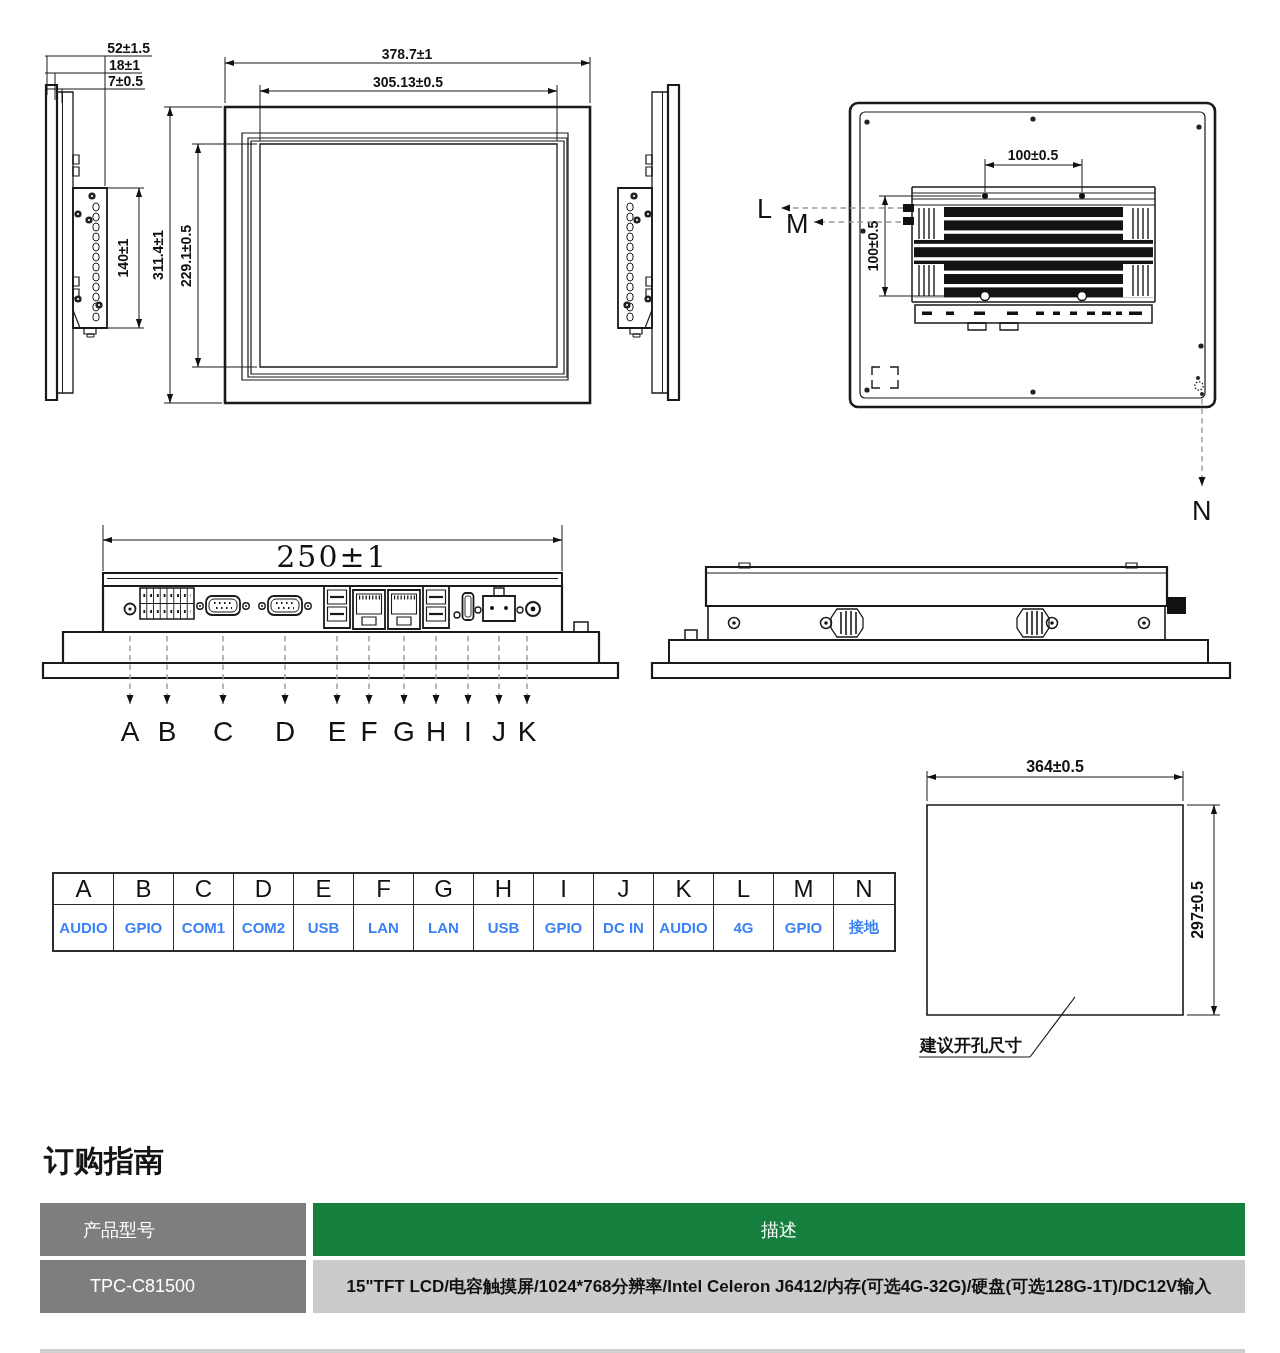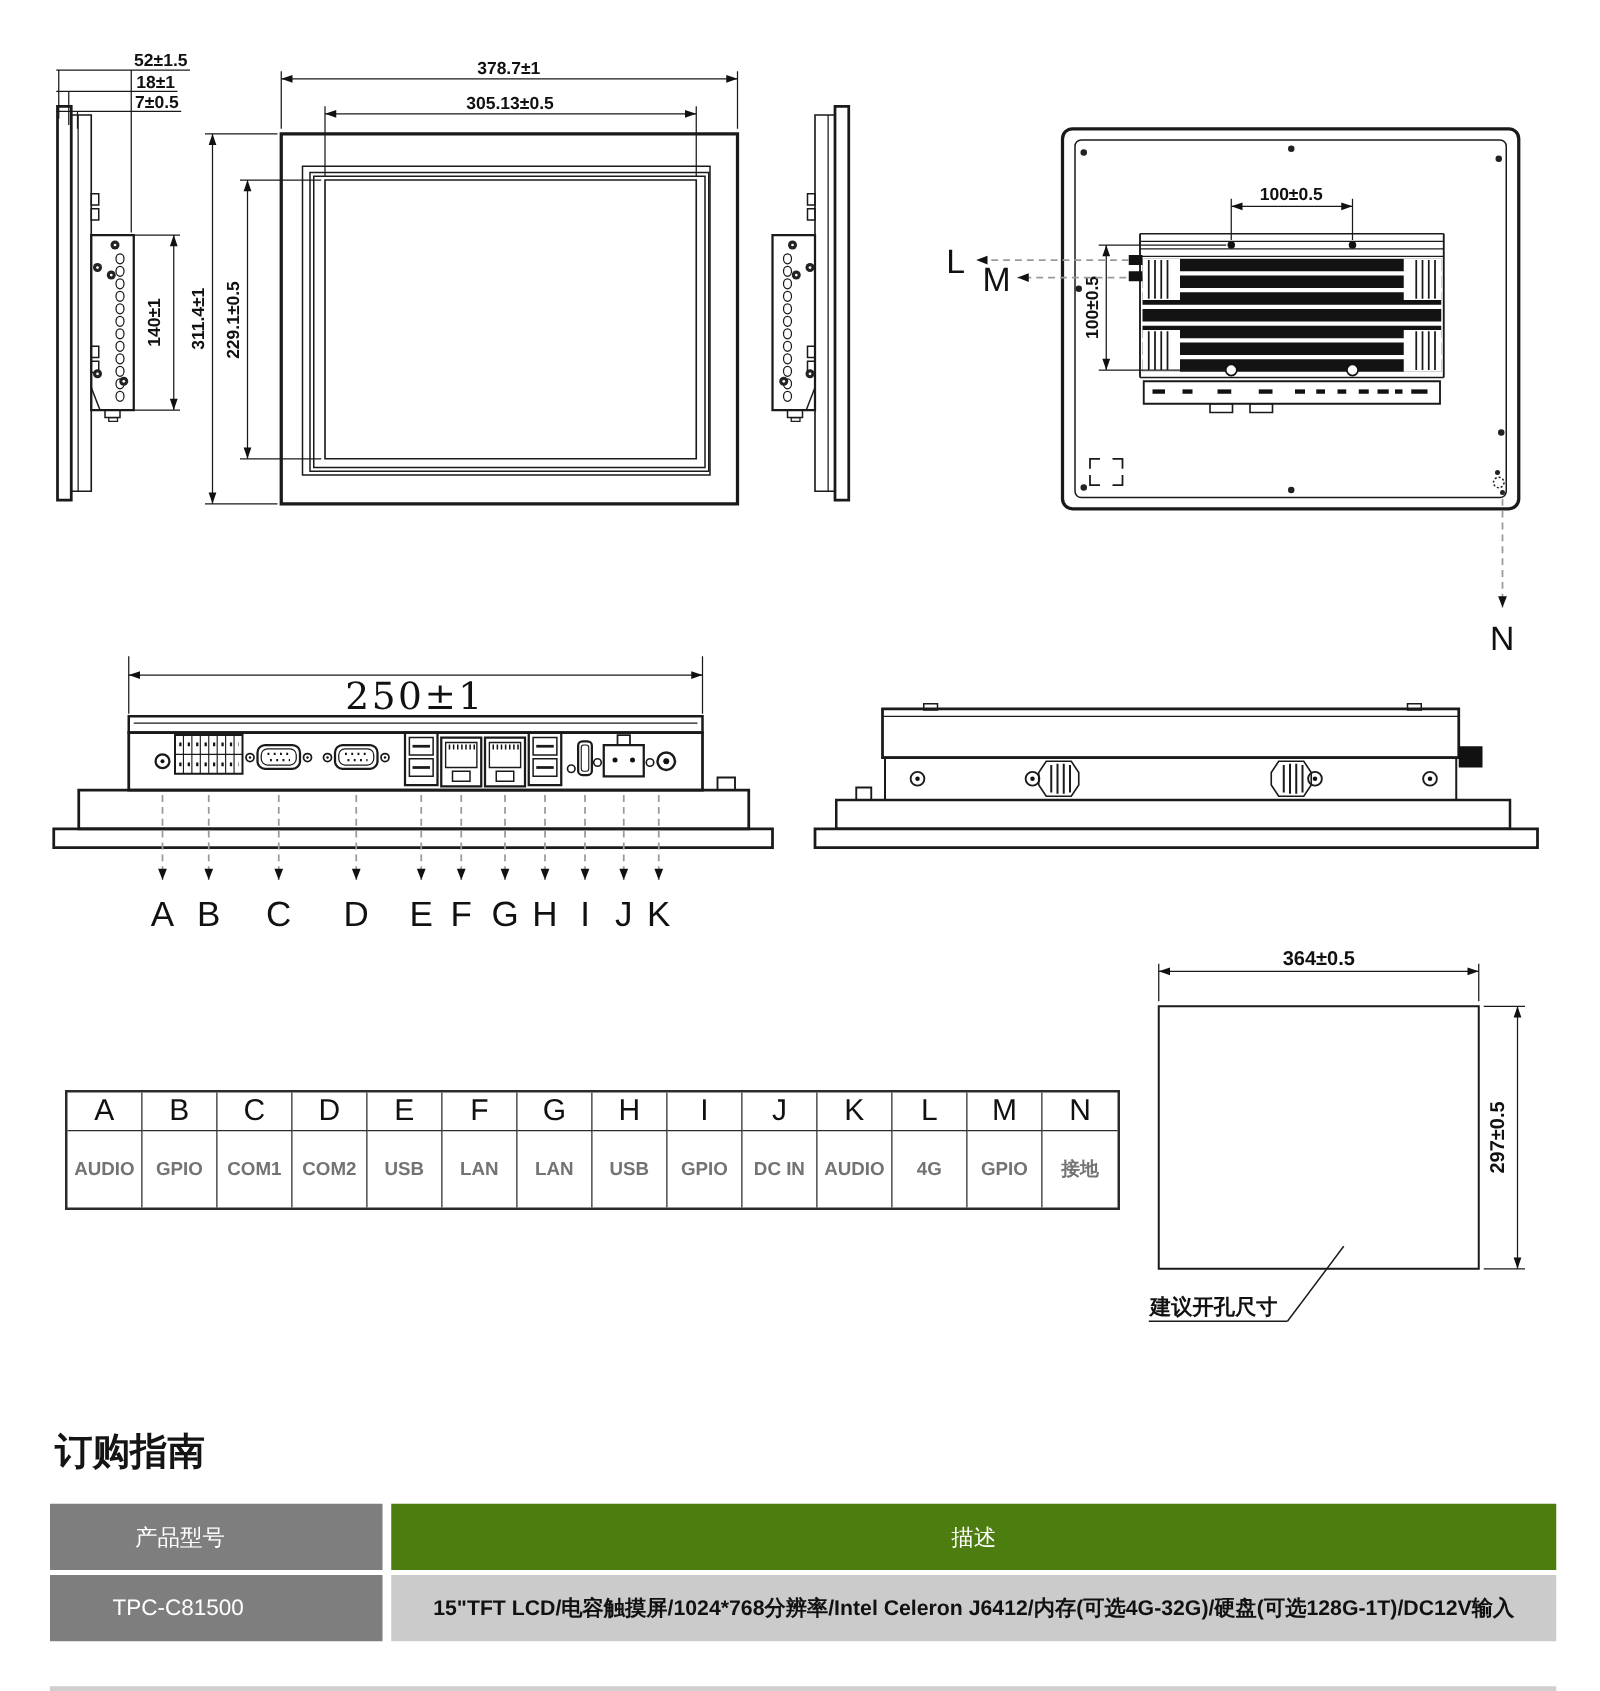--- a/index.html
+++ b/index.html
@@ -15,30 +15,30 @@
   text.viewlabel{font:500 27px "Liberation Sans",sans-serif;}
   text.note{font:700 17px "Liberation Sans",sans-serif;}
   .leader{stroke:#9a9a9a;stroke-dasharray:5.5 4;stroke-width:1.4;fill:none;}
 
   
   .port-table{position:absolute;left:52px;top:872px;width:840px;border:2px solid #2b2b2b;background:#fff;
     display:grid;grid-template-columns:repeat(14,1fr);z-index:5;}
   .pt-cell{border-right:1.5px solid #2b2b2b;display:flex;align-items:center;justify-content:center;box-sizing:border-box;}
   .pt-cell.lastcol{border-right:none;}
   .pt-letter{height:30px;font:500 24px "Liberation Sans",sans-serif;color:#111;}
-  .pt-name{height:62px;border-top:1.5px solid #2b2b2b;font:700 15px "Liberation Sans",sans-serif;color:#737373;}
+  .pt-name{height:46px;border-top:1.5px solid #2b2b2b;font:700 15px "Liberation Sans",sans-serif;color:#3b82f6;}
 
   
   .og-title{position:absolute;left:44px;top:1141px;font:800 30px "Liberation Sans",sans-serif;color:#141414;z-index:5;text-align:right;}
   .og-row{position:absolute;left:40px;width:1205px;display:flex;gap:7px;z-index:5;}
   .og-row.hdr{top:1203px;}
   .og-row.data{top:1260px;}
   .og-cell{height:53px;display:flex;align-items:center;box-sizing:border-box;}
-  .og-model{width:266px;background:#7e7e7e;color:#fff;font:400 18px "Liberation Sans",sans-serif;padding-left:68px;}
-  .og-desc-h{flex:1;background:#4d7c0f;color:#fff;font:400 18px "Liberation Sans",sans-serif;justify-content:center;}
+  .og-model{width:266px;background:#7e7e7e;color:#fff;font:400 18px "Liberation Sans",sans-serif;padding-left:43px;}
+  .og-desc-h{flex:1;background:#15803d;color:#fff;font:400 18px "Liberation Sans",sans-serif;justify-content:center;}
   .og-model.data{font:400 18px "Liberation Sans",sans-serif;padding-left:50px;}
   .og-desc-d{flex:1;background:#cbcbcb;color:#111;font:600 17px "Liberation Sans",sans-serif;justify-content:center;}
   .og-next{position:absolute;left:40px;top:1349px;width:1205px;height:4px;background:#cfcfcf;z-index:4;}
 </style>
 </head>
 <body>
 
 <svg width="1280" height="1100" viewBox="0 0 1280 1100">
   <defs>
     <marker id="arr" markerWidth="10" markerHeight="8" refX="9.5" refY="4" orient="auto-start-reverse" markerUnits="userSpaceOnUse">

